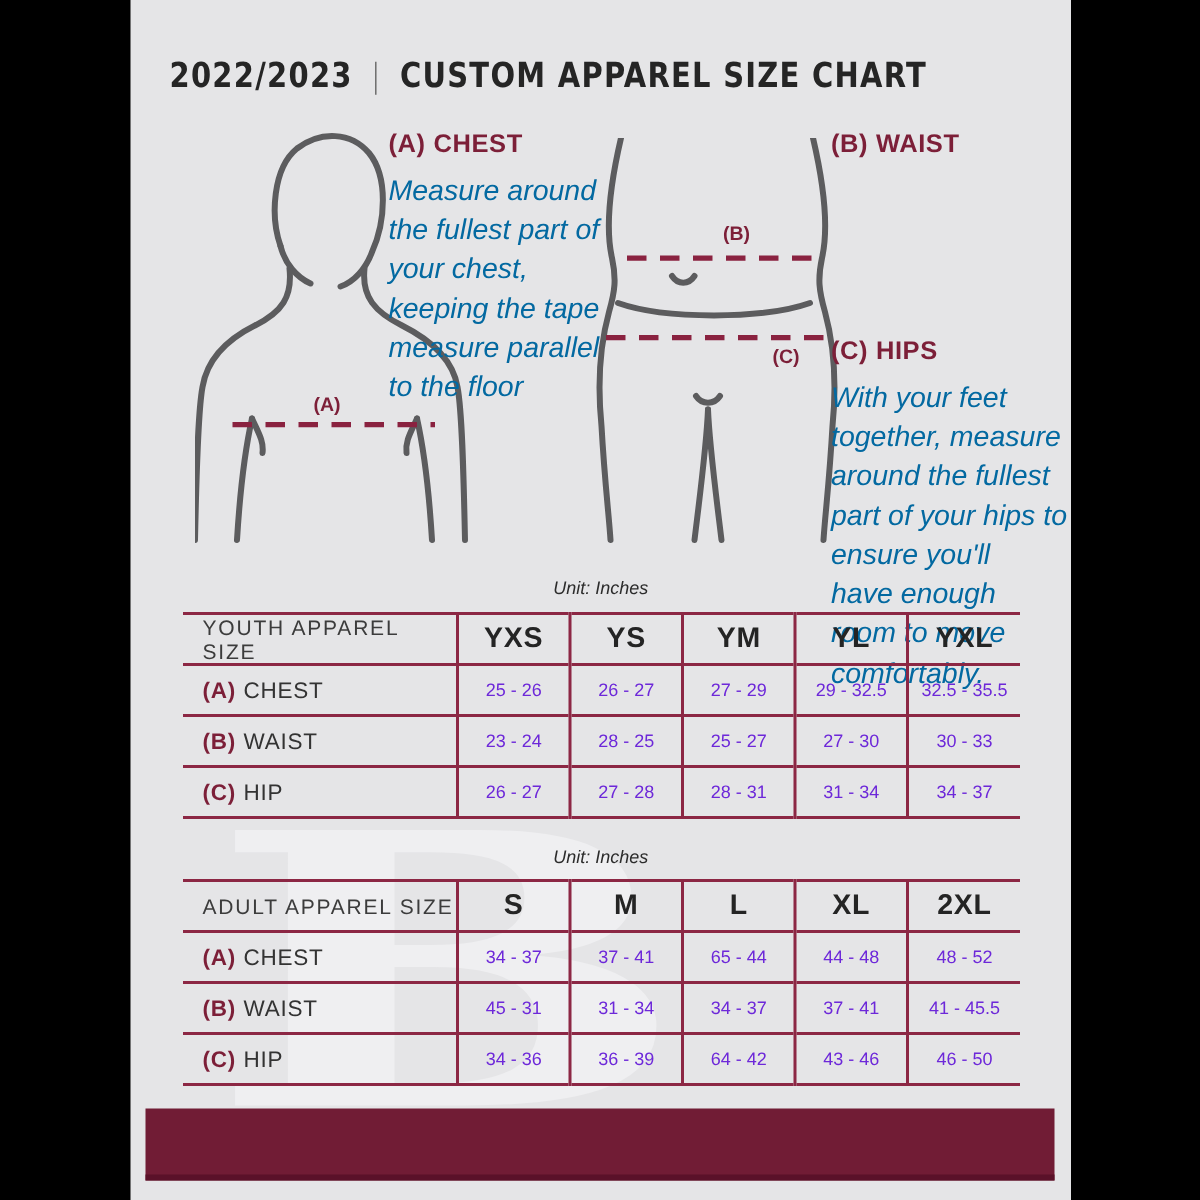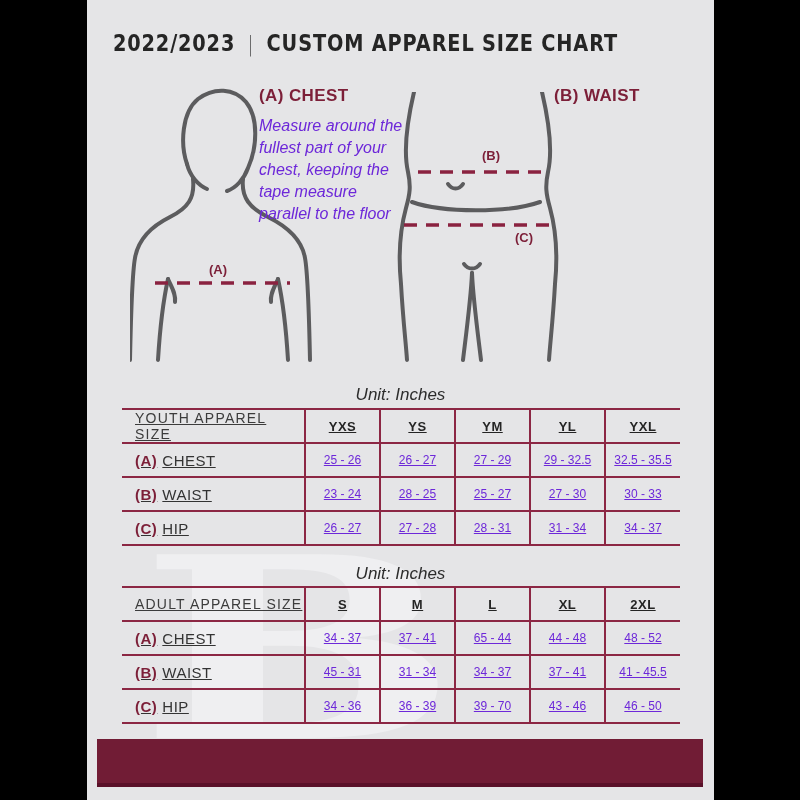--- a/index.html
+++ b/index.html
@@ -10,74 +10,73 @@
     overflow:hidden;
   }
   .page {
     position:absolute; left:87px; top:0; width:627px; height:800px;
     background:#e5e5e7; overflow:hidden;
   }
 
   
   .header-row {
     position:absolute; top:22px; left:26px; right:20px; height:42px;
-    display:flex; justify-content:space-between; align-items:center;
+    display:flex; justify-content:space-between; align-items:flex-end;
   }
   .title-group {
     display:flex; align-items:center; white-space:nowrap;
     transform:scaleX(0.84); transform-origin:left center;
     font-family:"DejaVu Sans", sans-serif;
   }
   .hdr-year,.hdr-title { font-size:23px; font-weight:bold; color:#252525; letter-spacing:1px; }
   .hdr-sep { font-size:22px; font-weight:normal; color:#4a4a4a; margin:0 15px; transform:scaleX(0.5); }
 
   
   .fig { position:absolute; }
   .fig path { fill:none; stroke:#5c5c5e; stroke-width:4; stroke-linecap:round; }
   .fig path.dash { stroke:#8a2240; stroke-width:3.5; stroke-dasharray:13 9; stroke-linecap:butt; }
   .fig text { font-family:"Liberation Sans",sans-serif; font-size:13px; font-weight:bold; fill:#7c1f38; }
 
   .guide-block { position:absolute; z-index:2; }
   .guide-heading { font-size:17px; font-weight:bold; color:#7c1f38; letter-spacing:0.4px; }
   .guide-body {
-    margin-top:9px; font-size:16px; font-style:italic; color:#6d28d9;
+    margin-top:9px; font-size:19px; font-style:italic; color:#0369a1;
     line-height:1.38; white-space:pre-line;
   }
 
   
   .section-title {
     position:absolute; left:0; width:100%; text-align:center; z-index:2;
     font-size:15.5px; font-weight:bold; color:#2c2c2c; letter-spacing:0.4px;
   }
   .section-unit {
     position:absolute; left:0; width:100%; text-align:center; z-index:2;
-    font-size:17px; font-style:italic; color:#2c2c2c;
+    font-size:12px; font-style:italic; color:#2c2c2c;
   }
 
   
   .size-table {
     position:absolute; left:35px; width:558px; z-index:2;
     border-collapse:collapse; table-layout:fixed;
     border-top:2px solid #8c2744; border-bottom:2px solid #8c2744;
     background:transparent;
   }
   .size-table tr + tr { border-top:2px solid #8c2744; }
   .size-table th, .size-table td {
     height:32px; padding:0; text-align:center; vertical-align:middle;
     background:transparent;
-    text-decoration:underline;
   }
   .size-table th:not(:first-child), .size-table td:not(:first-child) {
     border-left:2px solid #8c2744;
   }
   th.corner-cell {
     text-align:left; padding-left:13px; font-weight:normal;
     font-size:14px; letter-spacing:1.2px; color:#3c3c3c;
   }
-  th.size-head { font-size:13px; font-weight:bold; color:#242424; letter-spacing:0.5px;margin-top:33px; }
+  th.size-head { font-size:19px; font-weight:bold; color:#242424; letter-spacing:0.5px;margin-top:33px; }
   td.row-label { text-align:left; padding-left:13px; font-size:15px; color:#333333; letter-spacing:0.5px; }
   td.row-label .prefix { color:#7c1f38; font-weight:bold; margin-right:5px; }
   td.val { font-size:12px; color:#6d28d9; }
 
   
   .watermark {
     position:absolute; left:52px; top:546px; z-index:1;
     font-family:"DejaVu Serif", serif; font-weight:bold;
     font-size:252px; line-height:0.82; color:#efeff1;
     transform:scaleX(1.5); transform-origin:left top;
@@ -129,20 +128,25 @@
     <text x="131" y="150" text-anchor="middle">(C)</text>
   </svg>
 
   <div class="guide-block" style="left:172px; top:86px; width:150px;">
     <div class="guide-heading">(A) CHEST</div>
     <div class="guide-body">Measure around the fullest part of your chest, keeping the tape measure parallel to the floor</div>
   </div>
   <div class="guide-block" style="left:467px; top:86px; width:152px;">
     <div class="guide-heading">(B) WAIST</div>
   </div>
+  <div class="guide-block" style="left:467px; top:224px; width:158px;">
+    <div class="guide-heading">(C) HIPS</div>
+    <div class="guide-body">With your feet together, measure around the fullest part of your hips to ensure you'll
+have enough room to move comfortably.</div>
+  </div>
 
   <div class="watermark">B</div>
 
   <div class="section-unit" style="top:385px;">Unit: Inches</div>
 
   <table class="size-table" style="top:408px;">
     <colgroup>
         <col style="width:183px">
         <col style="width:75px">
         <col style="width:75px">
@@ -219,21 +223,21 @@
       <td class="val">45 - 31</td>
       <td class="val">31 - 34</td>
       <td class="val">34 - 37</td>
       <td class="val">37 - 41</td>
       <td class="val">41 - 45.5</td>
     </tr>
     <tr>
       <td class="row-label"><span class="prefix">(C)</span><span>HIP</span></td>
       <td class="val">34 - 36</td>
       <td class="val">36 - 39</td>
-      <td class="val">39 - 70</td>
+      <td class="val">64 - 42</td>
       <td class="val">43 - 46</td>
       <td class="val">46 - 50</td>
     </tr>
   </tbody>
     </table>
 
   <div class="footer-bar" style="background:#711c35;"></div>
 
 </div>
 

